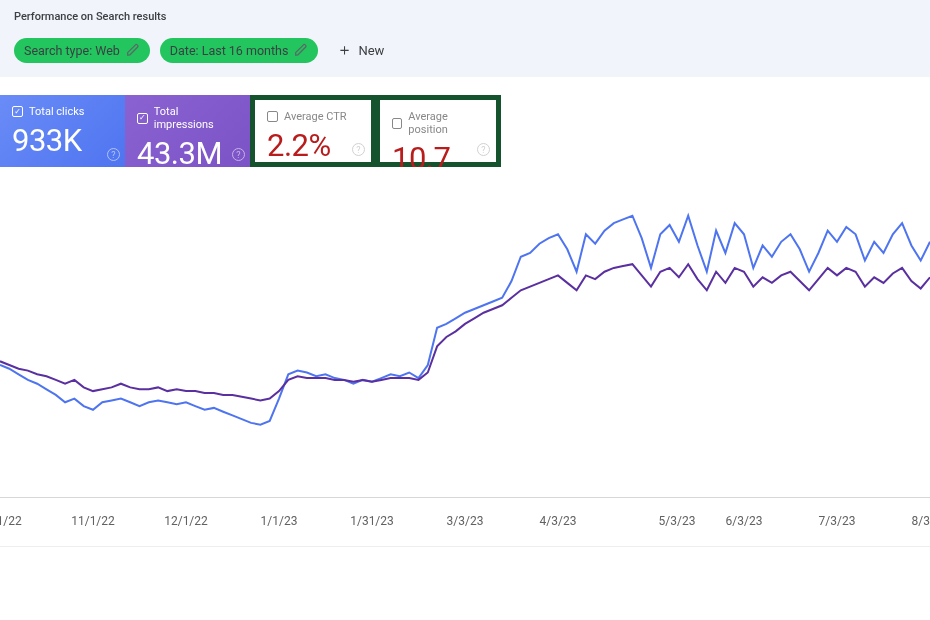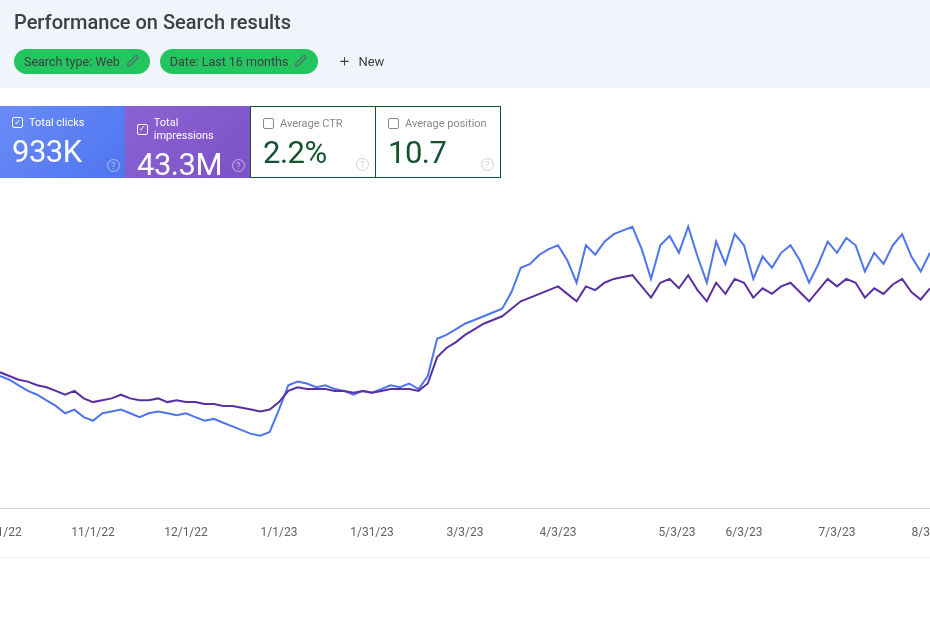--- a/index.html
+++ b/index.html
@@ -10,21 +10,21 @@
     color: #202124;
     width: 930px;
     height: 620px;
     overflow: hidden;
   }
   .header-section {
     background: #f1f4fb;
     padding: 10px 14px 14px 14px;
   }
   .page-title {
-    font-size: 20px;
+    font-size: 11px;
     font-weight: 500;
     color: #3c4043;
     margin: 0 0 14px 0;
   }
   .filter-row {
     display: flex;
     align-items: center;
     gap: 10px;
   }
   .chip {
@@ -52,21 +52,21 @@
   .metric-row {
     display: flex;
     margin-top: 18px;
     gap: 0;
   }
   .metric-card {
     position: relative;
     width: 126px;
     height: 72px;
     padding: 10px 12px 8px 12px;
-    border: 1px solid #14532d;
+    border: 5px solid #14532d;
     margin-left: -1px;
     background: #fff;
     cursor: pointer;
   }
   .metric-card:first-child { margin-left: 0; }
   .metric-card.active { border: none; }
   .metric-card.clicks {
     background: linear-gradient(135deg, #6a8cf7 0%, #4e74f0 100%);
     color: #fff;
   }
@@ -80,21 +80,21 @@
     gap: 6px;
     font-size: 11px;
   }
   .metric-card:not(.active) .metric-label-row { color: #888; }
   .metric-value {
     font-size: 31px;
     font-weight: 400;
     margin-top: 4px;
     letter-spacing: -0.5px;
   }
-  .metric-card:not(.active) .metric-value { color: #14532d; }
+  .metric-card:not(.active) .metric-value { color: #b91c1c; }
   .chk {
     width: 11px; height: 11px;
     border: 1.5px solid currentColor;
     border-radius: 2px;
     display: inline-flex;
     align-items: center;
     justify-content: center;
     font-size: 8px;
     line-height: 1;
   }

